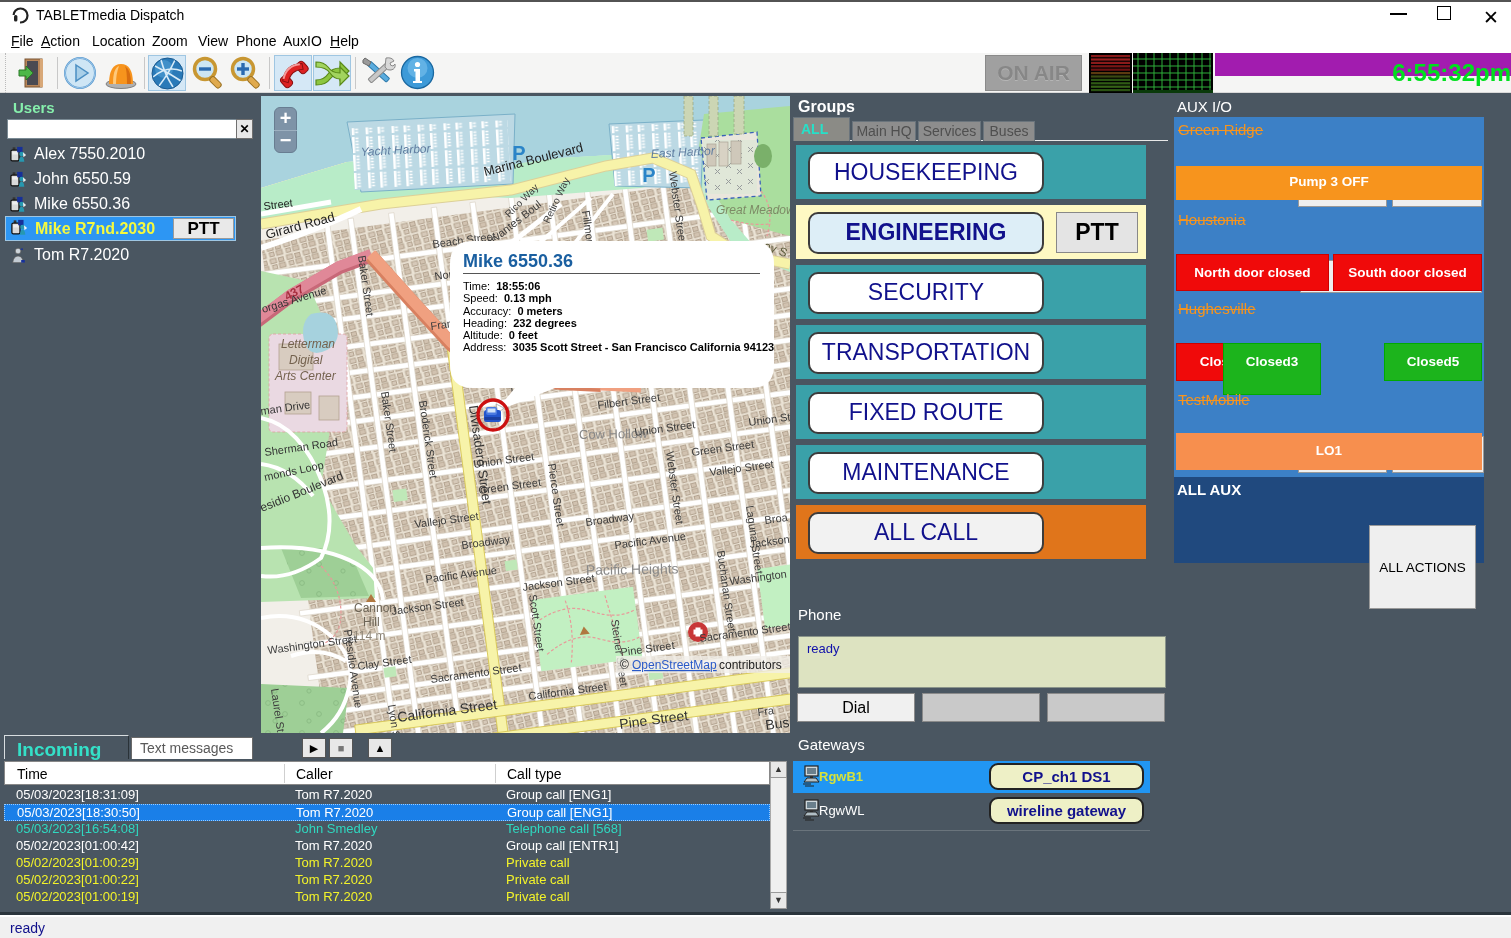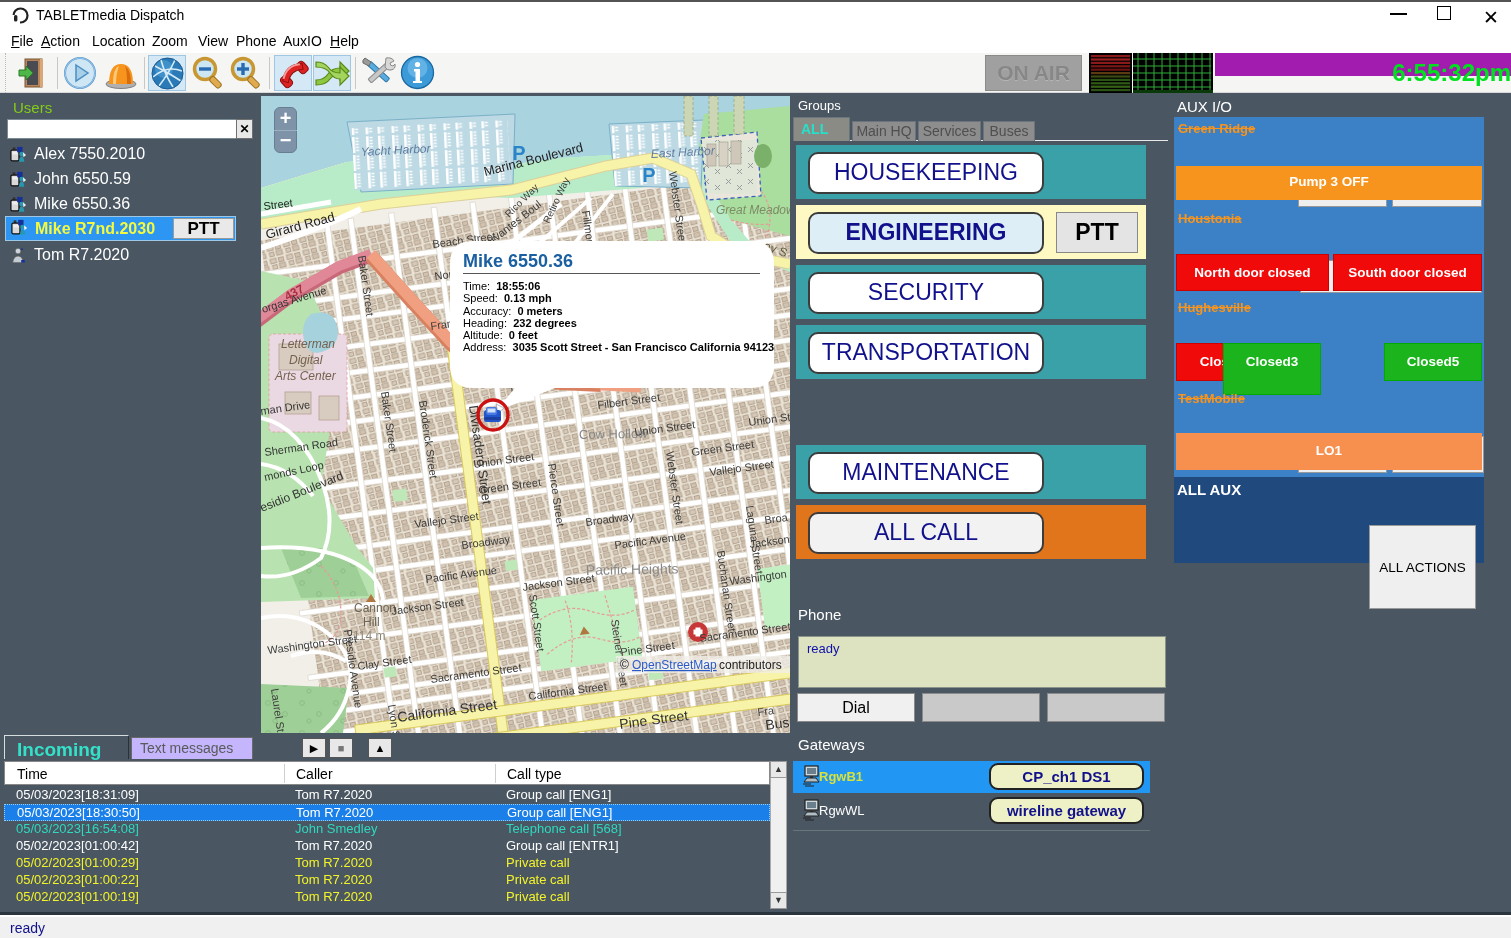--- a/index.html
+++ b/index.html
@@ -10,57 +10,57 @@
 #titlebar { left:0; top:0; width:1511px; height:30px; background:#fff; border-top:2px solid #535353; }
 #titletext { left:36px; top:7px; font-size:14px; color:#000; }
 #menubar { left:0; top:30px; width:1511px; height:23px; background:#fff; }
 .menuitem { position:absolute; top:33px; font-size:14px; color:#000; }
 #toolbar { left:0; top:53px; width:1511px; height:40px; background:#f5f5f4; border-bottom:1px solid #d9d9d9; }
 .tbsep { position:absolute; top:4px; width:1px; height:32px; background:#c8c8c8; }
 .tbsel { position:absolute; top:55px; width:38px; height:36px; background:#d5e8f6; border:1px solid #9fc6e2; }
 #onair { left:985px; top:55px; width:97px; height:36px; background:#a0a0a0; border:1px solid #8a8a8a; color:#8c8c8c; font-weight:bold; font-size:21px; text-align:center; line-height:34px; color:#878787; text-shadow:0 1px 0 #b5b5b5; }
 #clock { left:1215px; top:53px; width:296px; height:23px; background:#a21caf; color:#00e01e; font-weight:bold; font-size:24px; text-align:right; line-height:40px; }
 
-#users-label { left:13px; top:99px; color:#84cc16; font-size:15px; }
+#users-label { left:13px; top:99px; color:#86efac; font-size:15px;font-weight:bold; }
 #search { left:7px; top:119px; width:246px; height:20px; background:#fff; border:1px solid #7a8a94; }
 #search-x { left:236px; top:119px; width:17px; height:20px; background:#e8e8e8; border:1px solid #707070; color:#000; font-size:12px; font-weight:bold; text-align:center; line-height:18px; }
 .urow { position:absolute; left:5px; width:250px; height:21px; color:#fff; font-size:16px; }
 .uicon { position:absolute; left:5px; top:2px; width:17px; height:17px; }
 .utext { position:absolute; left:29px; top:1px; }
 #usel { left:5px; top:216px; width:231px; height:25px; background:#2d96f3; border:1px solid #9fc6e2; }
 #usel .utext { color:#f5f93f; font-weight:bold; top:3px; }
 #ptt-u { position:absolute; left:167px; top:1px; width:61px; height:21px; background:#e9e9e9; border:1px solid #9a9a9a; color:#000; font-weight:bold; font-size:17px; text-align:center; line-height:20px; }
 
 #map { left:261px; top:96px; width:529px; height:637px; background:#f2efe9; overflow:hidden; }
 
-#groups-label { left:798px; top:98px; color:#fff; font-size:13px; }
+#groups-label { left:798px; top:98px; color:#fff; font-size:16px;font-weight:bold; }
 .gtab { position:absolute; top:117px; height:24px; font-size:14px; text-align:center; border:1px solid #6a747c; border-bottom:none; }
 .grow { position:absolute; left:796px; width:350px; height:54px; background:#3aa1a9; }
 .gbtn { position:absolute; left:12px; top:7px; width:236px; height:42px; background:#fff; border:2px solid #3c3c3c; border-radius:10px; color:#11118c; font-size:23px; text-align:center; line-height:37px; }
 .gptt { position:absolute; left:260px; top:7px; width:82px; height:41px; background:#e4e4e4; border:1px solid #888; color:#000; font-weight:bold; font-size:23px; text-align:center; line-height:38px; }
 
 #phone-label { left:798px; top:606px; color:#fff; font-size:15px; }
 #phone-ready { left:798px; top:636px; width:368px; height:52px; background:#dde3c1; border:1px solid #8a948a; color:#1111aa; font-size:13px; padding:4px 8px; }
 .pbtn { position:absolute; top:693px; height:29px; border:1px solid #8a8a8a; }
 
 #gw-label { left:798px; top:736px; color:#fff; font-size:15px; }
 .gwrow { position:absolute; left:793px; width:357px; height:32px; }
 .gwbtn { position:absolute; left:196px; top:2px; width:155px; height:27px; background:#eef0c6; border:2px solid #222; border-radius:9px; color:#11118c; font-weight:bold; font-size:15px; text-align:center; line-height:23px; }
 
 #aux-label { left:1177px; top:98px; color:#fff; font-size:15px; }
 #auxpanel { left:1174px; top:117px; width:310px; height:360px; background:#3c80c6; }
-.auxhdr { position:absolute; color:#f7941d; font-weight:bold; font-size:13px; text-decoration:line-through; }
+.auxhdr { position:absolute; color:#f7941d; font-weight:normal; font-size:15px; text-decoration:line-through; }
 .auxbtn { position:absolute; text-align:center; font-weight:bold; font-size:13.5px; white-space:nowrap; overflow:hidden; }
 .btngray { background:#efefef; border:1px solid #999; color:#000;margin-top:47px; }
 .btnred { background:#f00a0a; border:1px solid #c00; color:#fff; }
 .btngreen { background:#1cb41c; border:1px solid #0a0; color:#fff; }
 #allaux { left:1174px; top:477px; width:310px; height:86px; background:#20497e; }
 
 #tab-inc { left:4px; top:735px; width:125px; height:24px; background:#4a5661; border-top:1px solid #d8dde0; border-left:1px solid #d8dde0; border-right:1px solid #2a3238; color:#34e0c8; font-weight:bold; font-size:19px; padding:3px 12px; }
-#tab-txt { left:131px; top:737px; width:122px; height:22px; background:#c4b5fd; border:1px solid #6a6a6a; border-bottom:none; color:#5a5a5a; font-size:14px; padding:2px 8px; }
+#tab-txt { left:131px; top:737px; width:122px; height:22px; background:#ffffff; border:1px solid #6a6a6a; border-bottom:none; color:#5a5a5a; font-size:14px; padding:2px 8px; }
 .mediabtn { position:absolute; top:738px; width:24px; height:20px; background:#e8e8e8; border:1px solid #555; text-align:center; font-size:11px; line-height:18px; color:#000; }
 #callhdr { left:4px; top:761px; width:766px; height:24px; background:#fff; border:1px solid #888; color:#000; font-size:14px; }
 #callbody { left:4px; top:785px; width:766px; height:124px; }
 .crow { position:absolute; left:0; width:766px; height:17px; font-size:13px; }
 .c1 { position:absolute; left:12px; } .c2 { position:absolute; left:291px; } .c3 { position:absolute; left:502px; }
 #vscroll { left:770px; top:761px; width:17px; height:148px; background:#f0f0f0; border:1px solid #aaa; }
 
 #statusbar { left:0px; top:915px; width:1511px; height:23px; background:#f0f0f0; border-top:2px solid #fff; box-shadow:0 -3px 0 #2a343c; color:#11118c; font-size:14px; padding:3px 10px; }
 </style>
 </head>
@@ -489,20 +489,23 @@
   <div class="grow" style="top:205px;background:#fef9c3">
       <div class="gbtn" style="background:#ddeef7;font-weight:bold">ENGINEERING</div>
       <div class="gptt">PTT</div>
     </div>
   <div class="grow" style="top:265px">
       <div class="gbtn">SECURITY</div>
     </div>
   <div class="grow" style="top:325px">
       <div class="gbtn">TRANSPORTATION</div>
     </div>
+  <div class="grow" style="top:385px">
+      <div class="gbtn">FIXED ROUTE</div>
+    </div>
   <div class="grow" style="top:445px">
       <div class="gbtn">MAINTENANCE</div>
     </div>
   <div class="grow" style="top:505px;background:#e0751b">
       <div class="gbtn" style="background:#f2f2f2">ALL CALL</div>
     </div>
 
   <div class="abs" id="phone-label">Phone</div>
   <div class="abs" id="phone-ready">ready</div>
   <div class="pbtn" style="left:797px;width:118px;background:#f0f0f0;color:#000;font-size:16px;text-align:center;line-height:27px">Dial</div>

